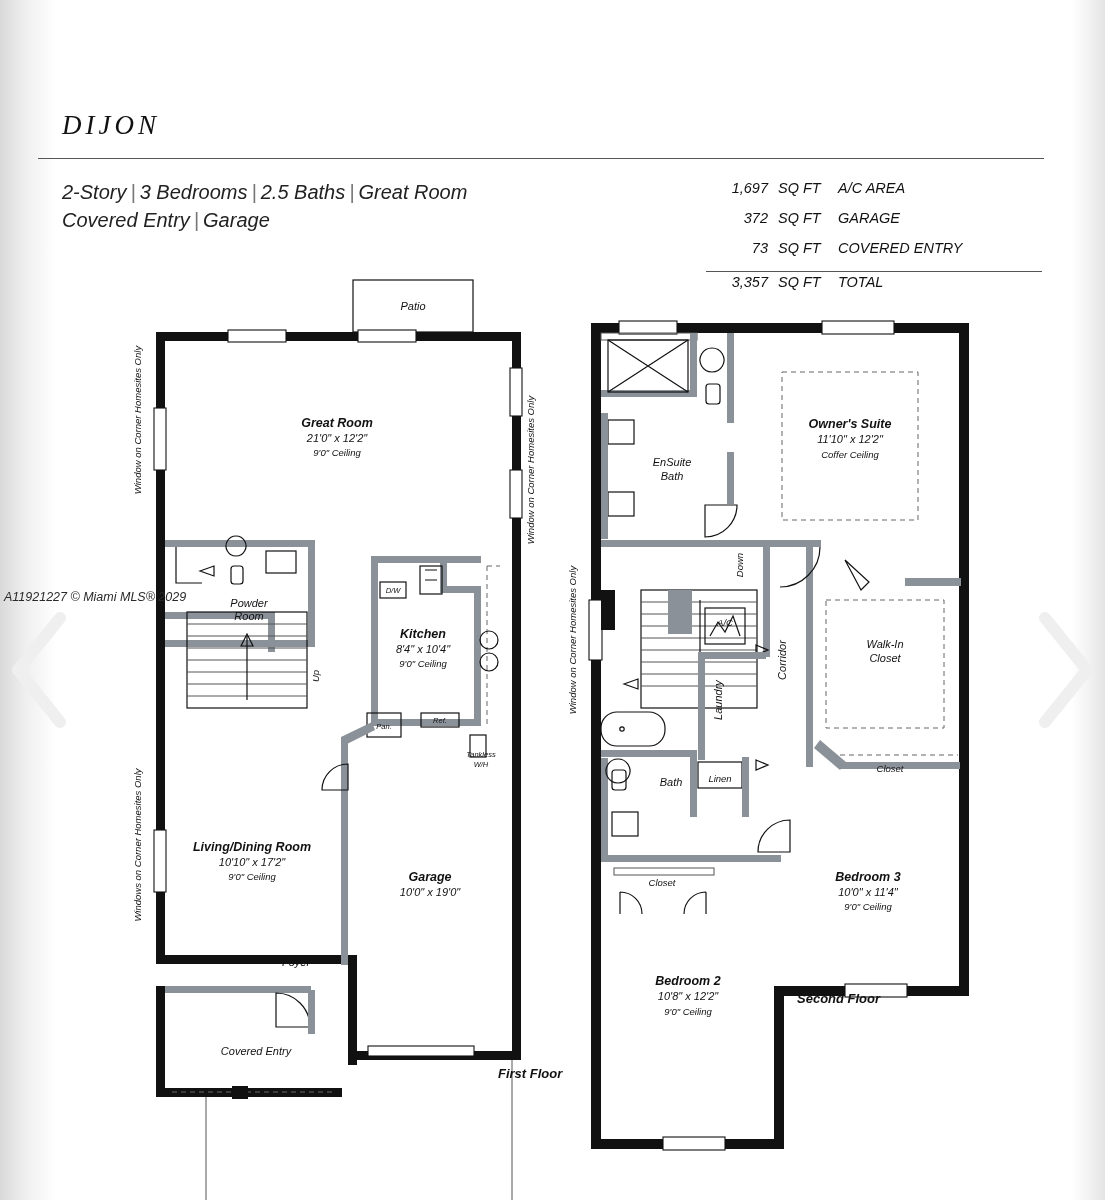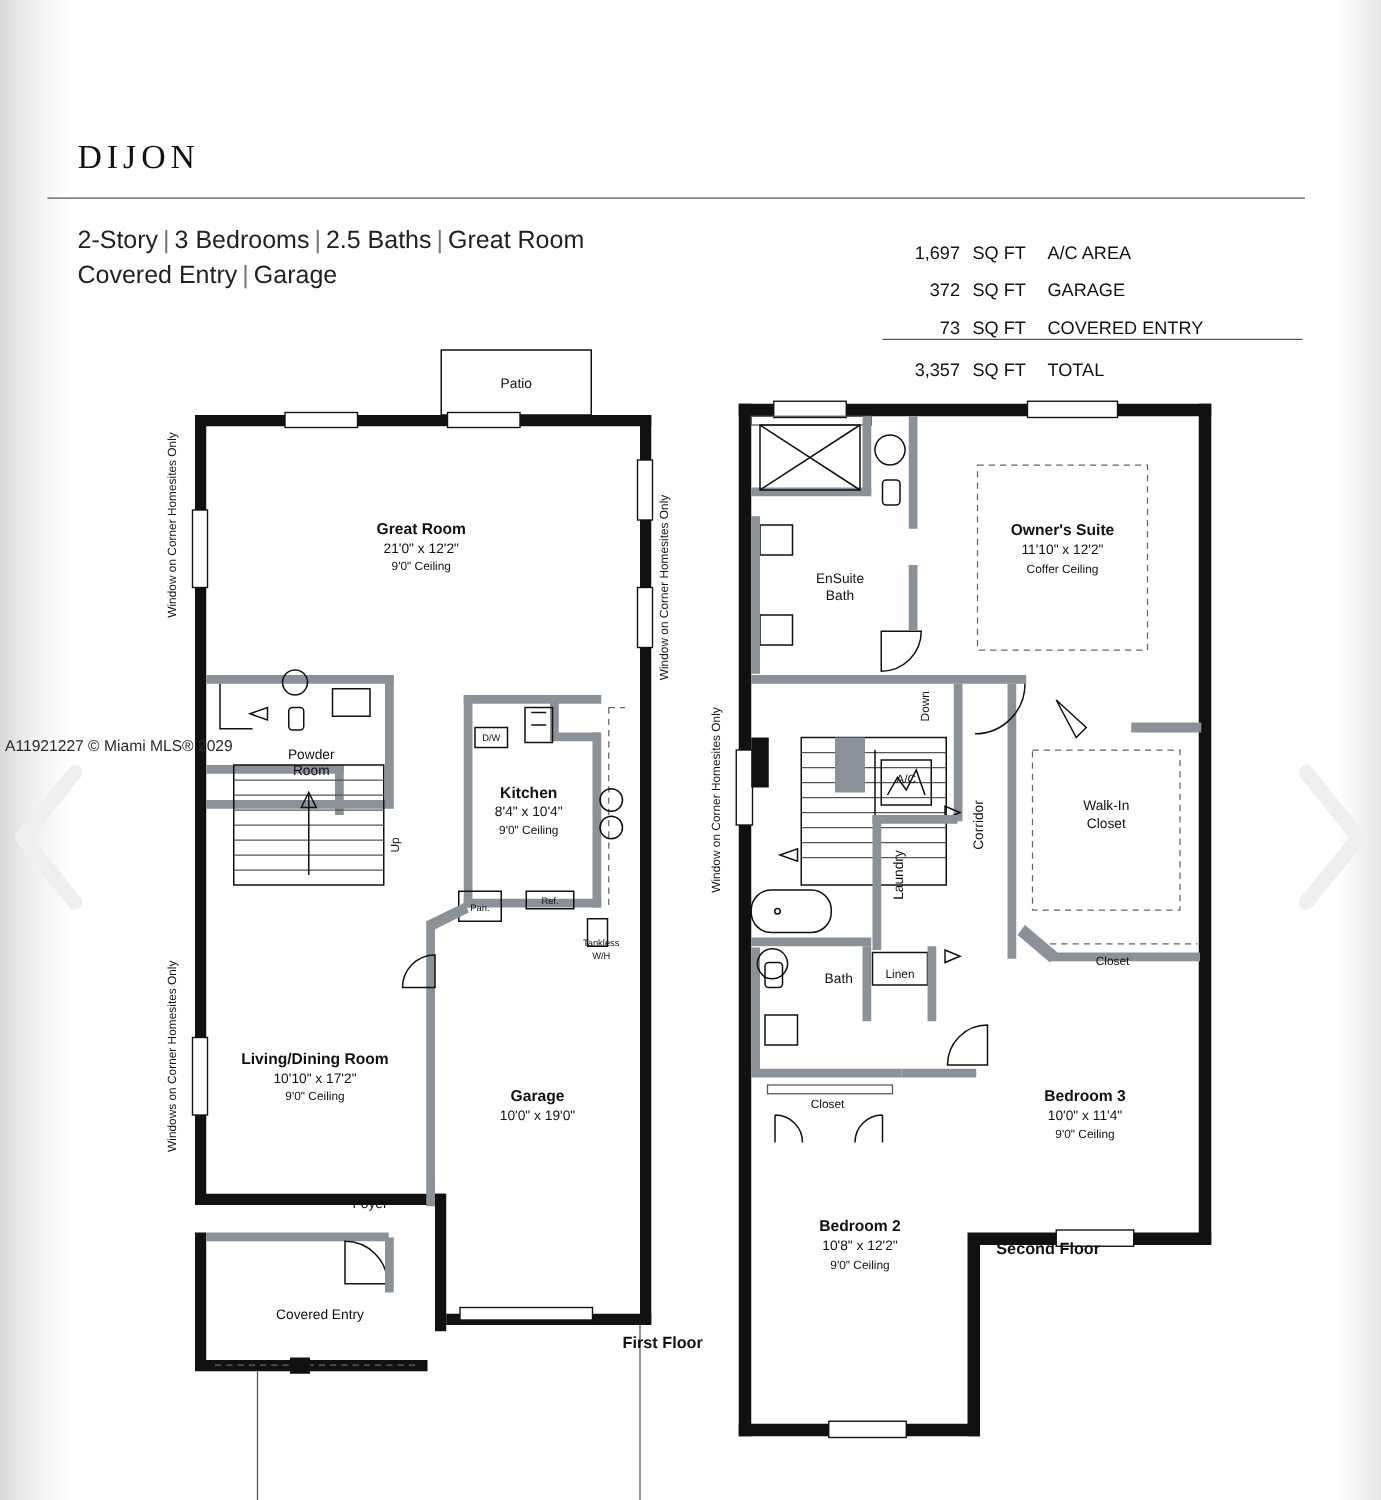--- a/index.html
+++ b/index.html
@@ -13,20 +13,21 @@
     position: relative;
     font-family: "Liberation Sans", sans-serif;
     color: #1a1a1a;
     overflow: hidden;
   }
   .page {
     position: absolute;
     left: 0; top: 0;
     width: 1105px; height: 900px;
     background: #ffffff;
+    font-style: italic;
   }
   
   .edge-left {
     position: absolute; left: 0; top: 0; width: 56px; height: 1200px;
     background: linear-gradient(to right, #d9d9d9 0%, #efefef 45%, #ffffff 100%);
   }
   .edge-right {
     position: absolute; right: 0; top: 0; width: 34px; height: 1200px;
     background: linear-gradient(to left, #e4e4e4 0%, #f3f3f3 50%, #ffffff 100%);
   }
@@ -70,21 +71,21 @@
     width: 340px;
     font-size: 14.5px;
     color: #111;
   }
   .areas .row {
     display: flex;
     align-items: baseline;
     height: 30px;
   }
   .areas .num {
-    width: 62px; text-align: right; padding-right: 10px; margin-top: 15px;
+    width: 62px; text-align: right; padding-right: 10px;
   }
   .areas .unit {
     width: 60px;
   }
   .areas .lbl { flex: 1; }
   .areas .rule {
     height: 1px; background: #555; width: 336px; margin: 1px 0 2px 0;
   }
 
   

